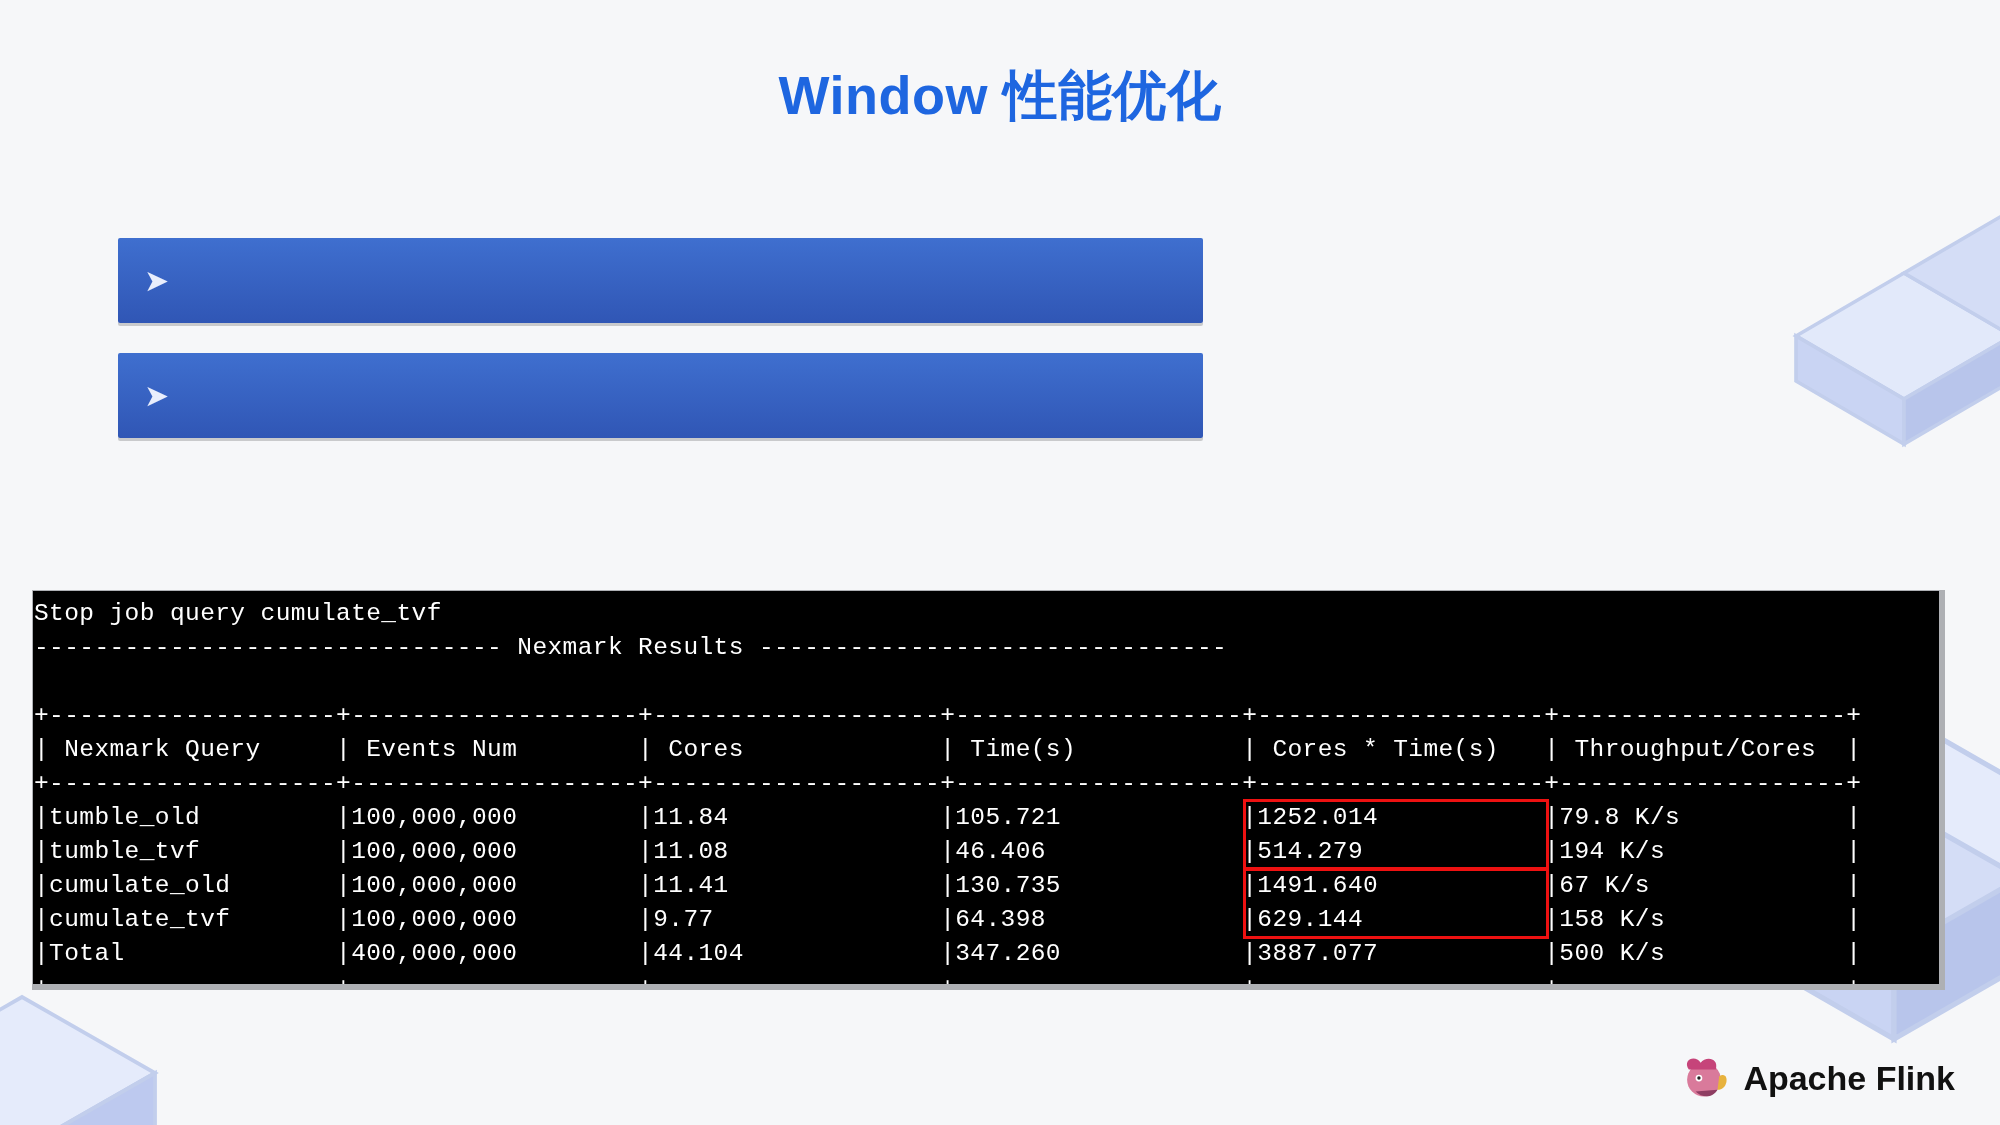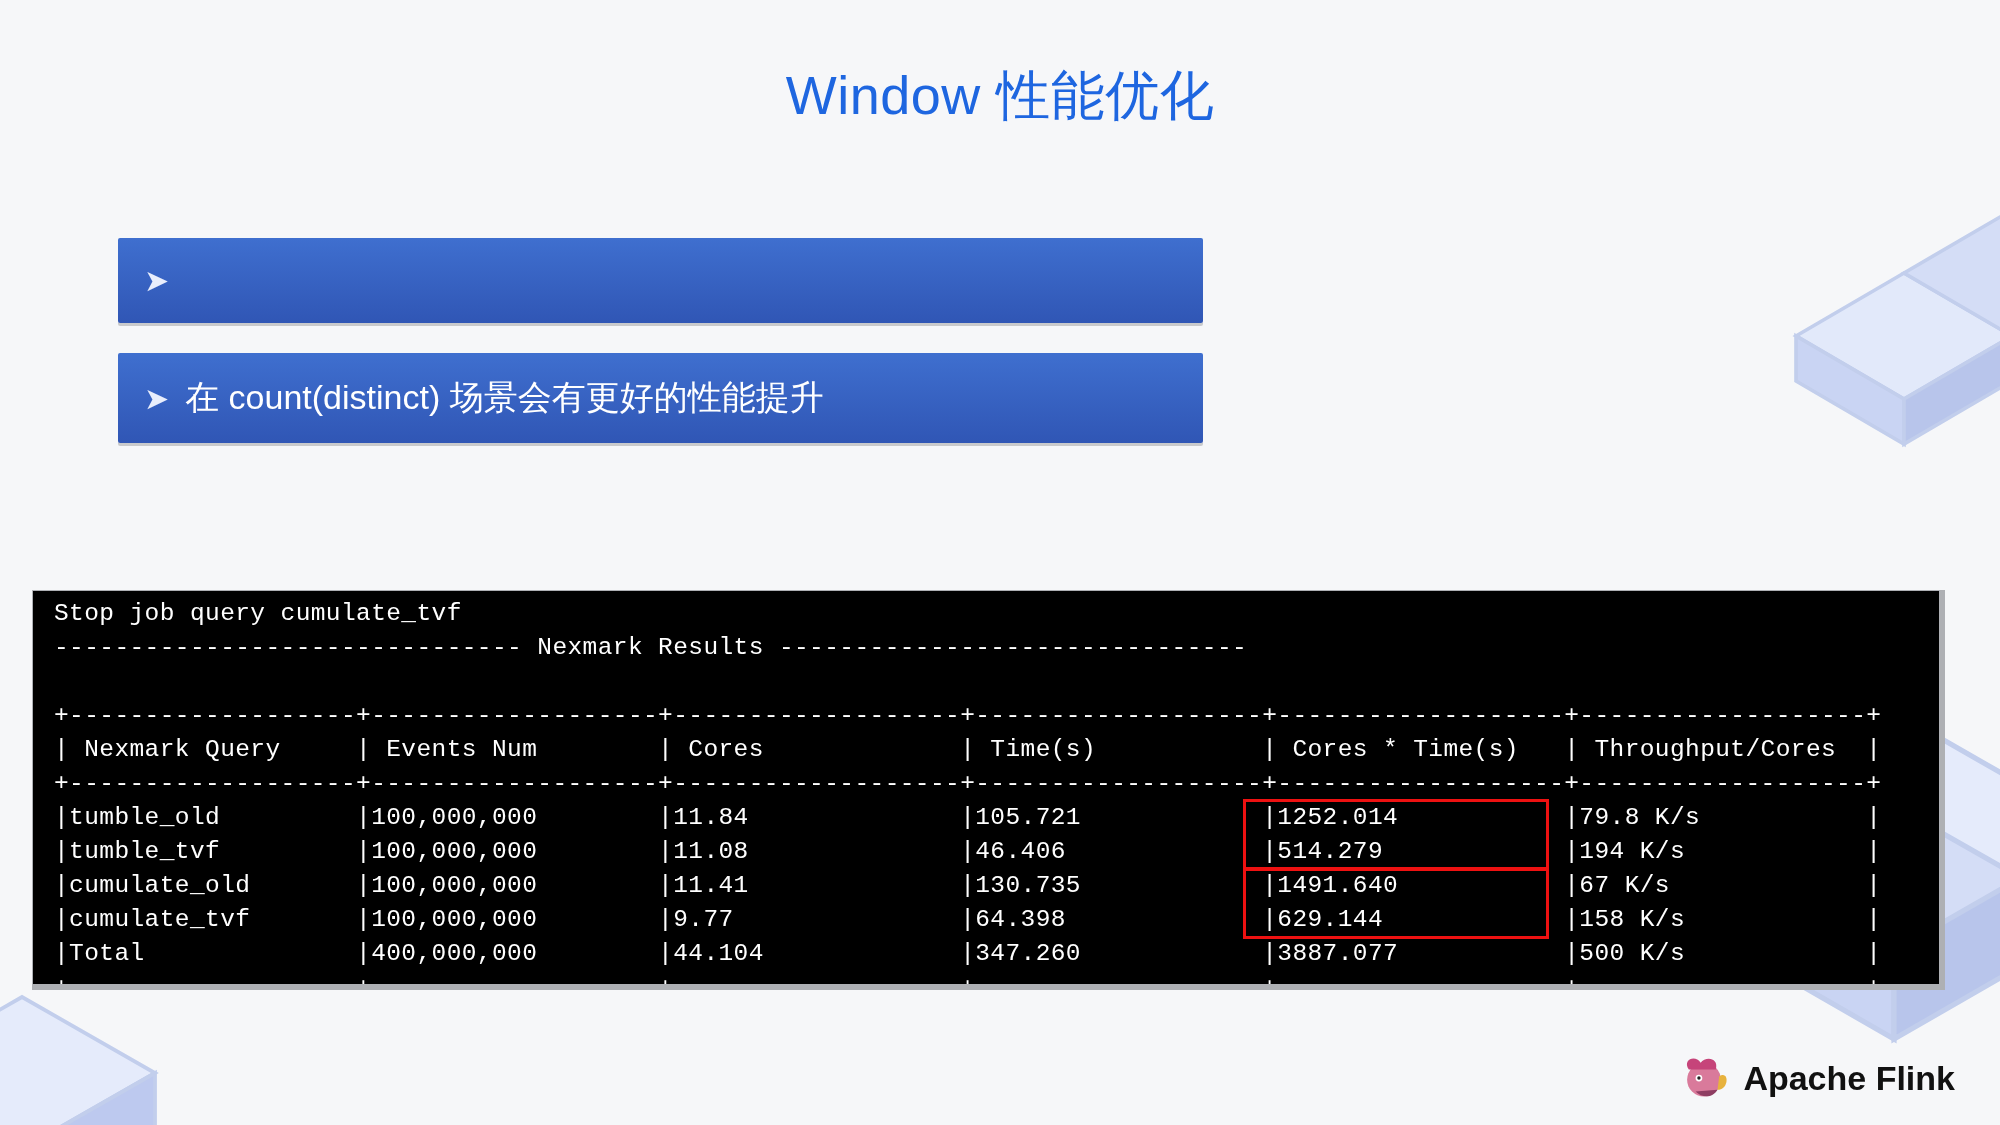--- a/index.html
+++ b/index.html
@@ -22,21 +22,21 @@
   
   .deco{position:absolute;pointer-events:none;opacity:.85;}
   .deco svg{display:block;}
   .deco-tr{top:120px;right:-120px;width:360px;height:360px;}
   .deco-bl{bottom:-100px;left:-130px;width:380px;height:380px;}
   .deco-br{bottom:60px;right:-180px;width:520px;height:520px;}
 
   h1.title{
     position:absolute;left:0;right:0;top:60px;
     text-align:center;margin:0;
-    font-size:54px;font-weight:400;
+    font-size:54px;font-weight:700;
     color:var(--title-blue);
     letter-spacing:.5px;
   }
 
   .banners{position:absolute;left:118px;top:238px;width:1085px;}
   .banner{
     background:linear-gradient(180deg,var(--banner-start),var(--banner-end));
     color:#fff;border-radius:2px;
     box-shadow:0 3px 0 rgba(0,0,0,.18);
     padding:22px 28px 24px 26px;
@@ -52,21 +52,21 @@
   
   .term-wrap{
     position:absolute;left:32px;top:590px;width:1913px;height:400px;
     background:var(--term-bg);color:var(--term-fg);
     border:1px solid #aeb0b4;border-right-width:6px;border-bottom-width:6px;
     box-sizing:border-box;overflow:hidden;
   }
   .term{
     font-family:"Menlo","Consolas","Courier New",monospace;
     font-size:24.5px;line-height:34px;white-space:pre;
-    padding:6px 21px;
+    padding:6px 1px;
     letter-spacing:.4px;
   }
   
   .hlbox{position:absolute;border:3px solid #e11;box-sizing:border-box;}
 
   
   .footer{
     position:absolute;right:45px;bottom:20px;
     display:flex;align-items:center;gap:12px;justify-content:flex-end;
   }
@@ -107,21 +107,20 @@
 </div>
 
 <h1 class="title">Window 性能优化</h1>
 
 <div class="banners">
   <div class="banner">
     <span class="chev">➤</span>
   </div>
   <div class="banner">
     <span class="chev">➤</span>
-    <span class="txt">在 count(distinct) 场景会有更好的性能提升</span>
   </div>
 </div>
 
 <div class="term-wrap">
   <div class="term" id="term">Stop job query cumulate_tvf
 ------------------------------- Nexmark Results -------------------------------
 
 +-------------------+-------------------+-------------------+-------------------+-------------------+-------------------+
 | Nexmark Query     | Events Num        | Cores             | Time(s)           | Cores * Time(s)   | Throughput/Cores  |
 +-------------------+-------------------+-------------------+-------------------+-------------------+-------------------+

